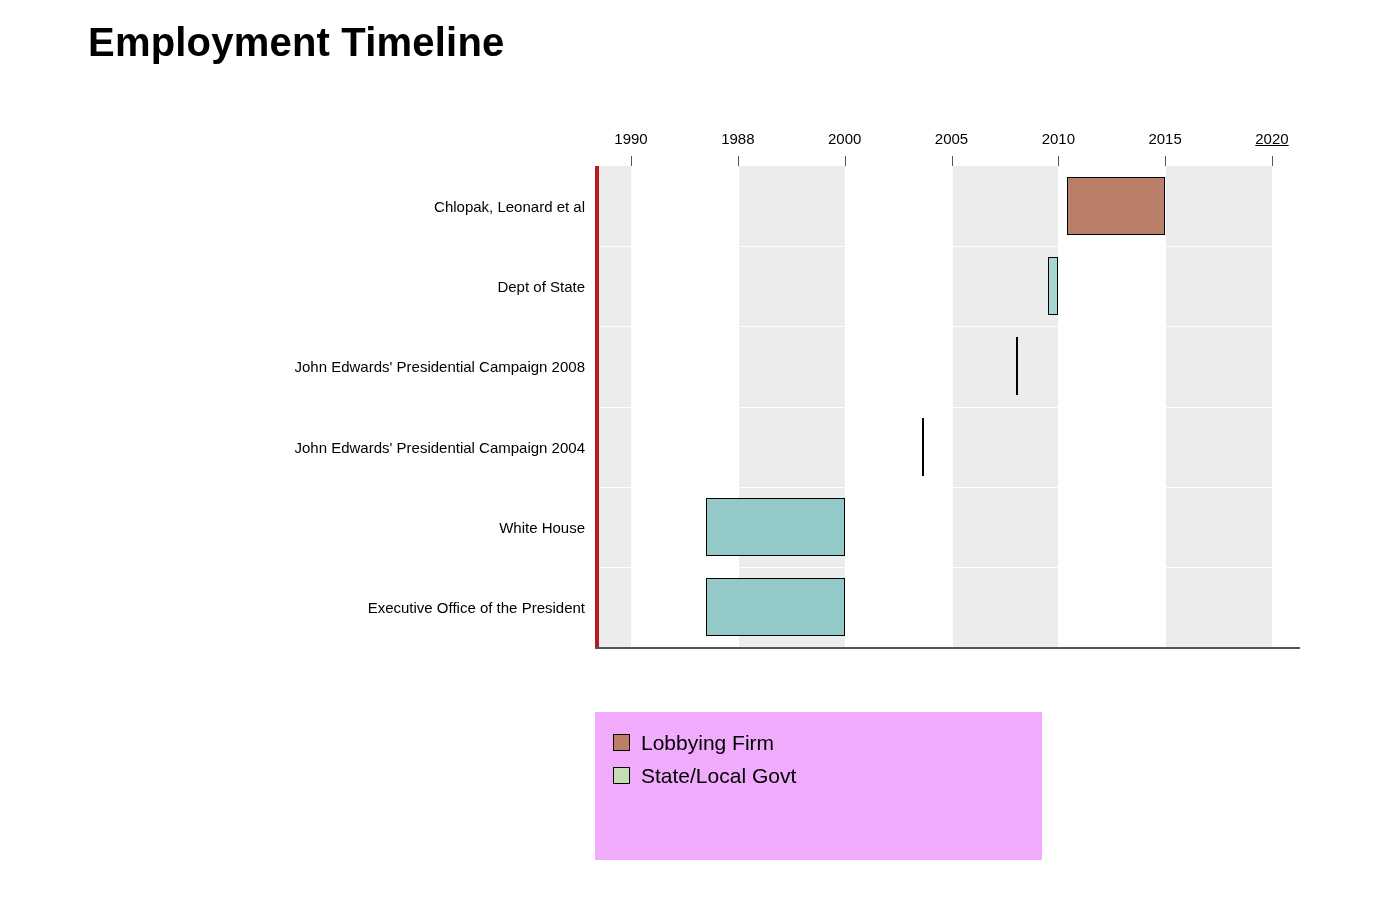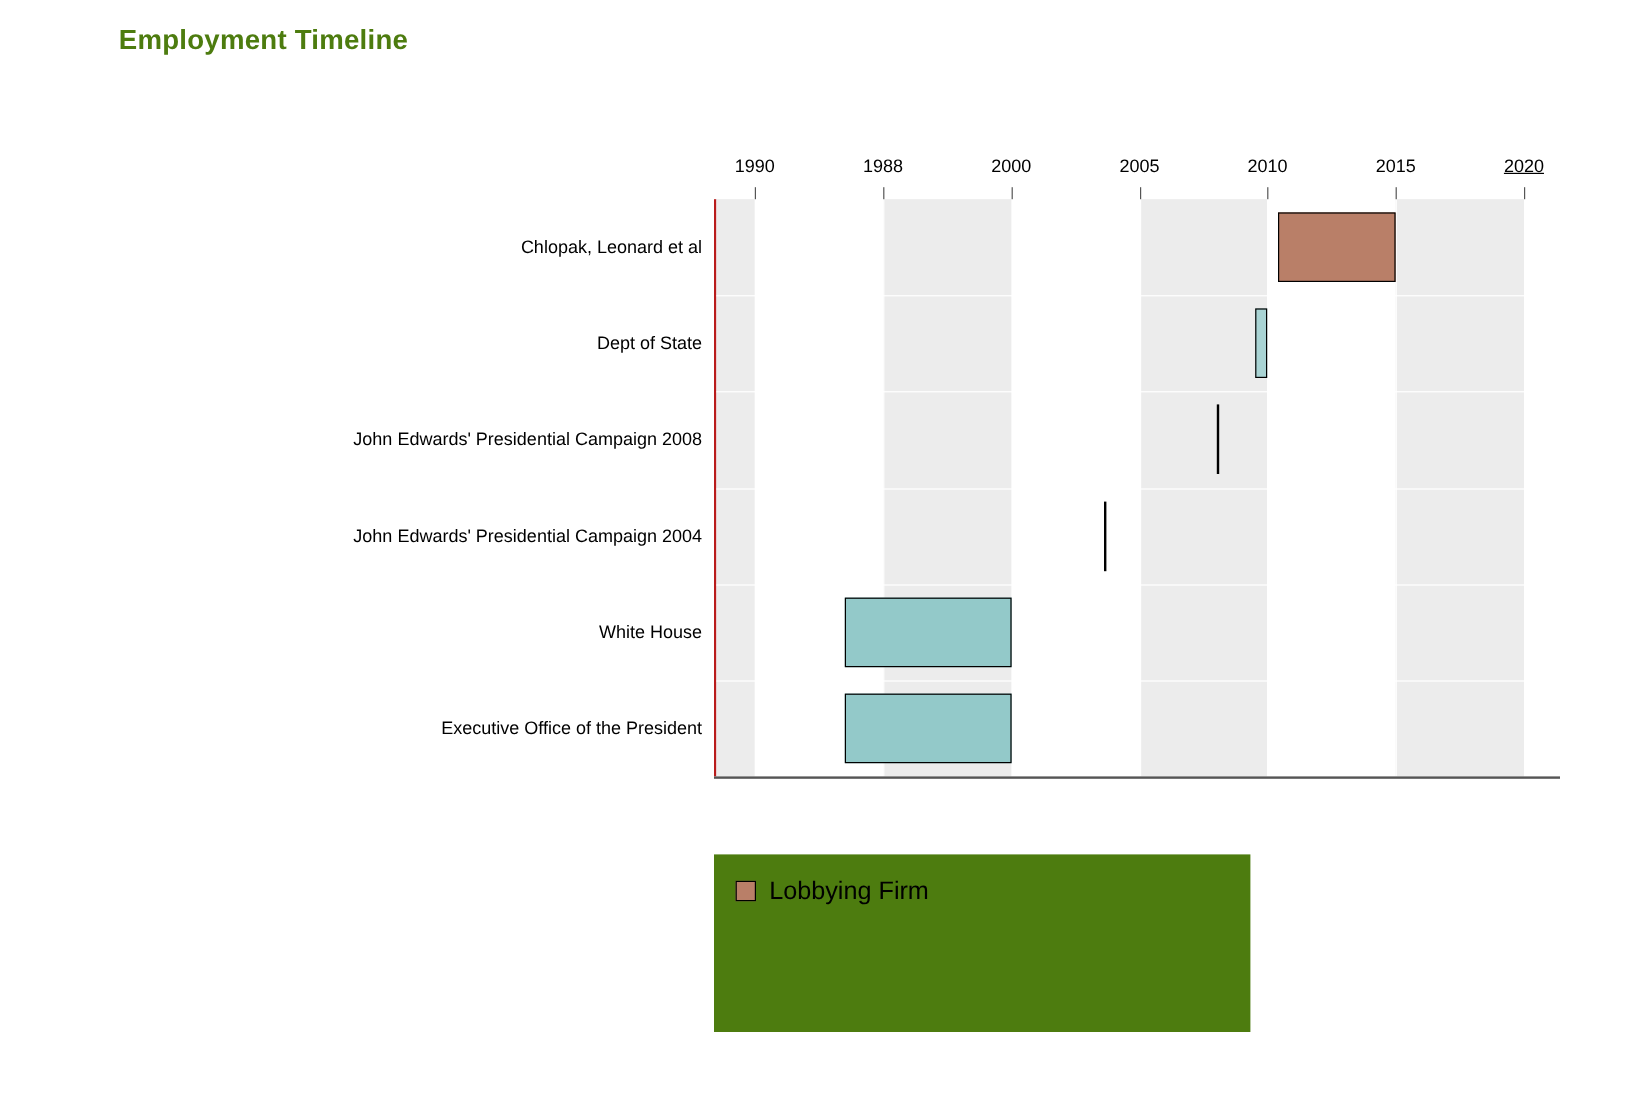--- a/index.html
+++ b/index.html
@@ -12,44 +12,43 @@
     height: 914px;
     position: relative;
     font-family: "Liberation Sans", sans-serif;
     overflow: hidden;
   }
 
   #page-title {
     position: absolute;
     left: 88px;
     top: 20px;
-    font-size: 23px;
+    font-size: 40px;
     font-weight: bold;
-    color: #4d7c0f;
+    color: #000000;
     letter-spacing: 0.2px;
-    margin-left: 11px;
   }
 
   
   #chart-area {
     position: absolute;
     left: 595px;
     top: 166px;
     width: 705px;
     height: 481px;
   }
 
   #plot {
     position: absolute;
     left: 0;
     top: 0;
     width: 705px;
     height: 481px;
     background: #ffffff;
-    border-left: 2px solid #b91c1c;
+    border-left: 4px solid #b91c1c;
     box-sizing: border-box;
   }
 
   
   .band {
     position: absolute;
     top: 0;
     bottom: 0;
     background: #ececec;
   }
@@ -124,21 +123,21 @@
     width: 2px;
   }
 
   
   #legend {
     position: absolute;
     left: 595px;
     top: 712px;
     width: 447px;
     height: 148px;
-    background: #4d7c0f;
+    background: #f0abfc;
     padding: 14px 0 0 18px;
     box-sizing: border-box;
   }
   .legend-item {
     display: flex;
     align-items: center;
     height: 33px;
   }
   .legend-swatch {
     width: 17px;
@@ -205,13 +204,17 @@
       <div class="bar" style="left: 106.818px; top: 411.917px; height: 58px; width: 138.864px; background: rgb(147, 201, 201);"></div>
     </div>
   <div id="plot-bottom-rule"></div>
 </div>
 
 <div id="legend">
     <div class="legend-item">
       <span class="legend-swatch" style="background: rgb(185, 127, 104);"></span>
       <span class="legend-label">Lobbying Firm</span>
     </div>
+    <div class="legend-item">
+      <span class="legend-swatch" style="background: rgb(196, 221, 180);"></span>
+      <span class="legend-label">State/Local Govt</span>
+    </div>
   </div>
 
 </body></html>

